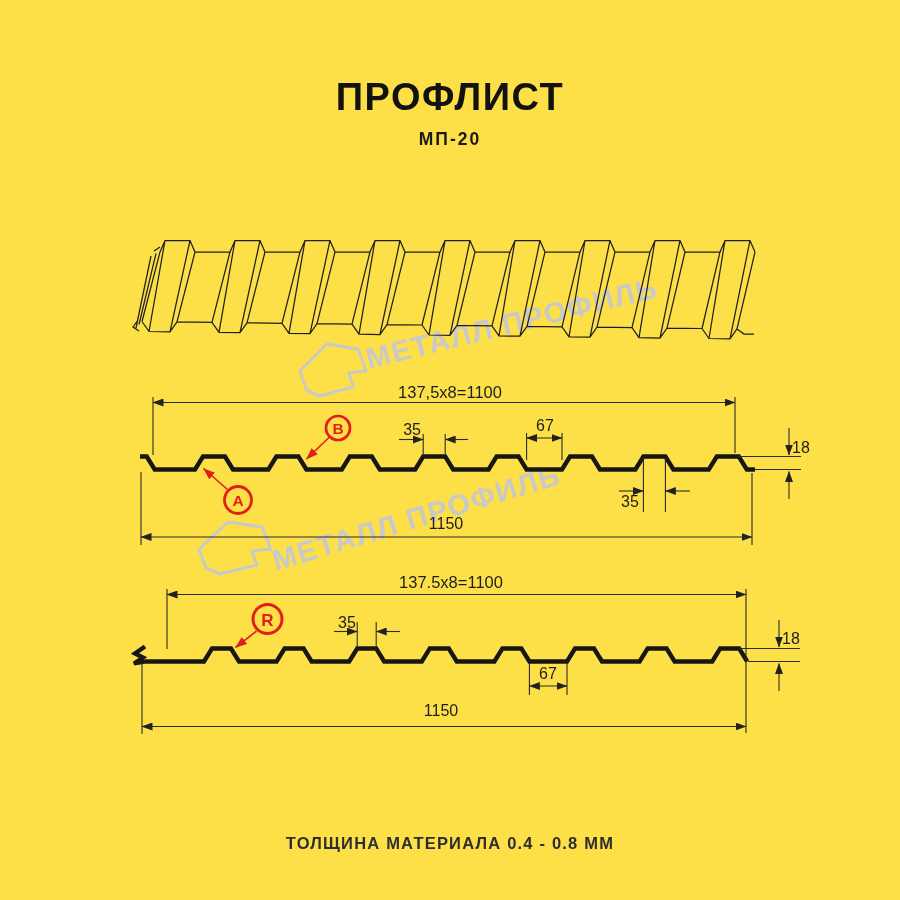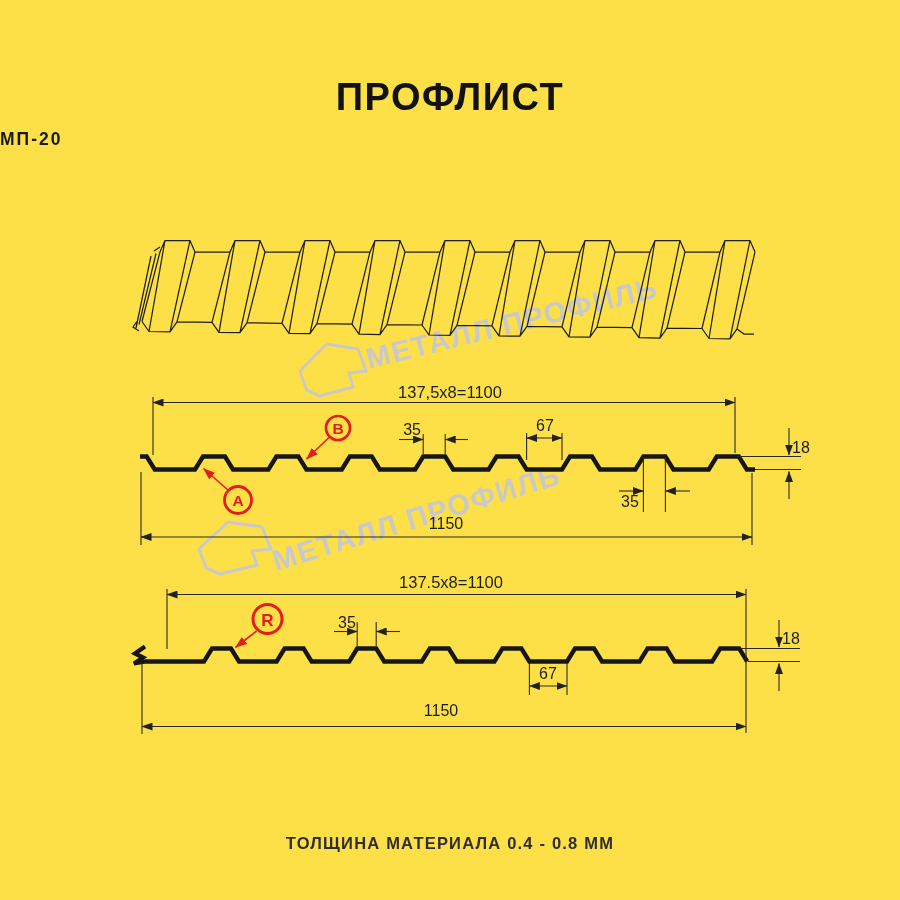--- a/index.html
+++ b/index.html
@@ -17,20 +17,21 @@
     font-family:"Liberation Sans", sans-serif;
   }
   .title{
     position:absolute;top:76px;left:0;width:100%;
     text-align:center;
     font-size:38px;font-weight:800;letter-spacing:1.5px;
     color:#121212;
   }
   .subtitle{
     position:absolute;top:129px;left:0;width:100%;
+    text-align:center;
     font-size:17.5px;font-weight:600;letter-spacing:2px;
     color:#1a1a1a;
   }
   .footer{
     position:absolute;top:798px;left:0;width:100%;
     text-align:center;
     font-size:16.5px;font-weight:600;letter-spacing:1.2px;
     color:#2e2e2e;
     margin-top:36px;
   }

